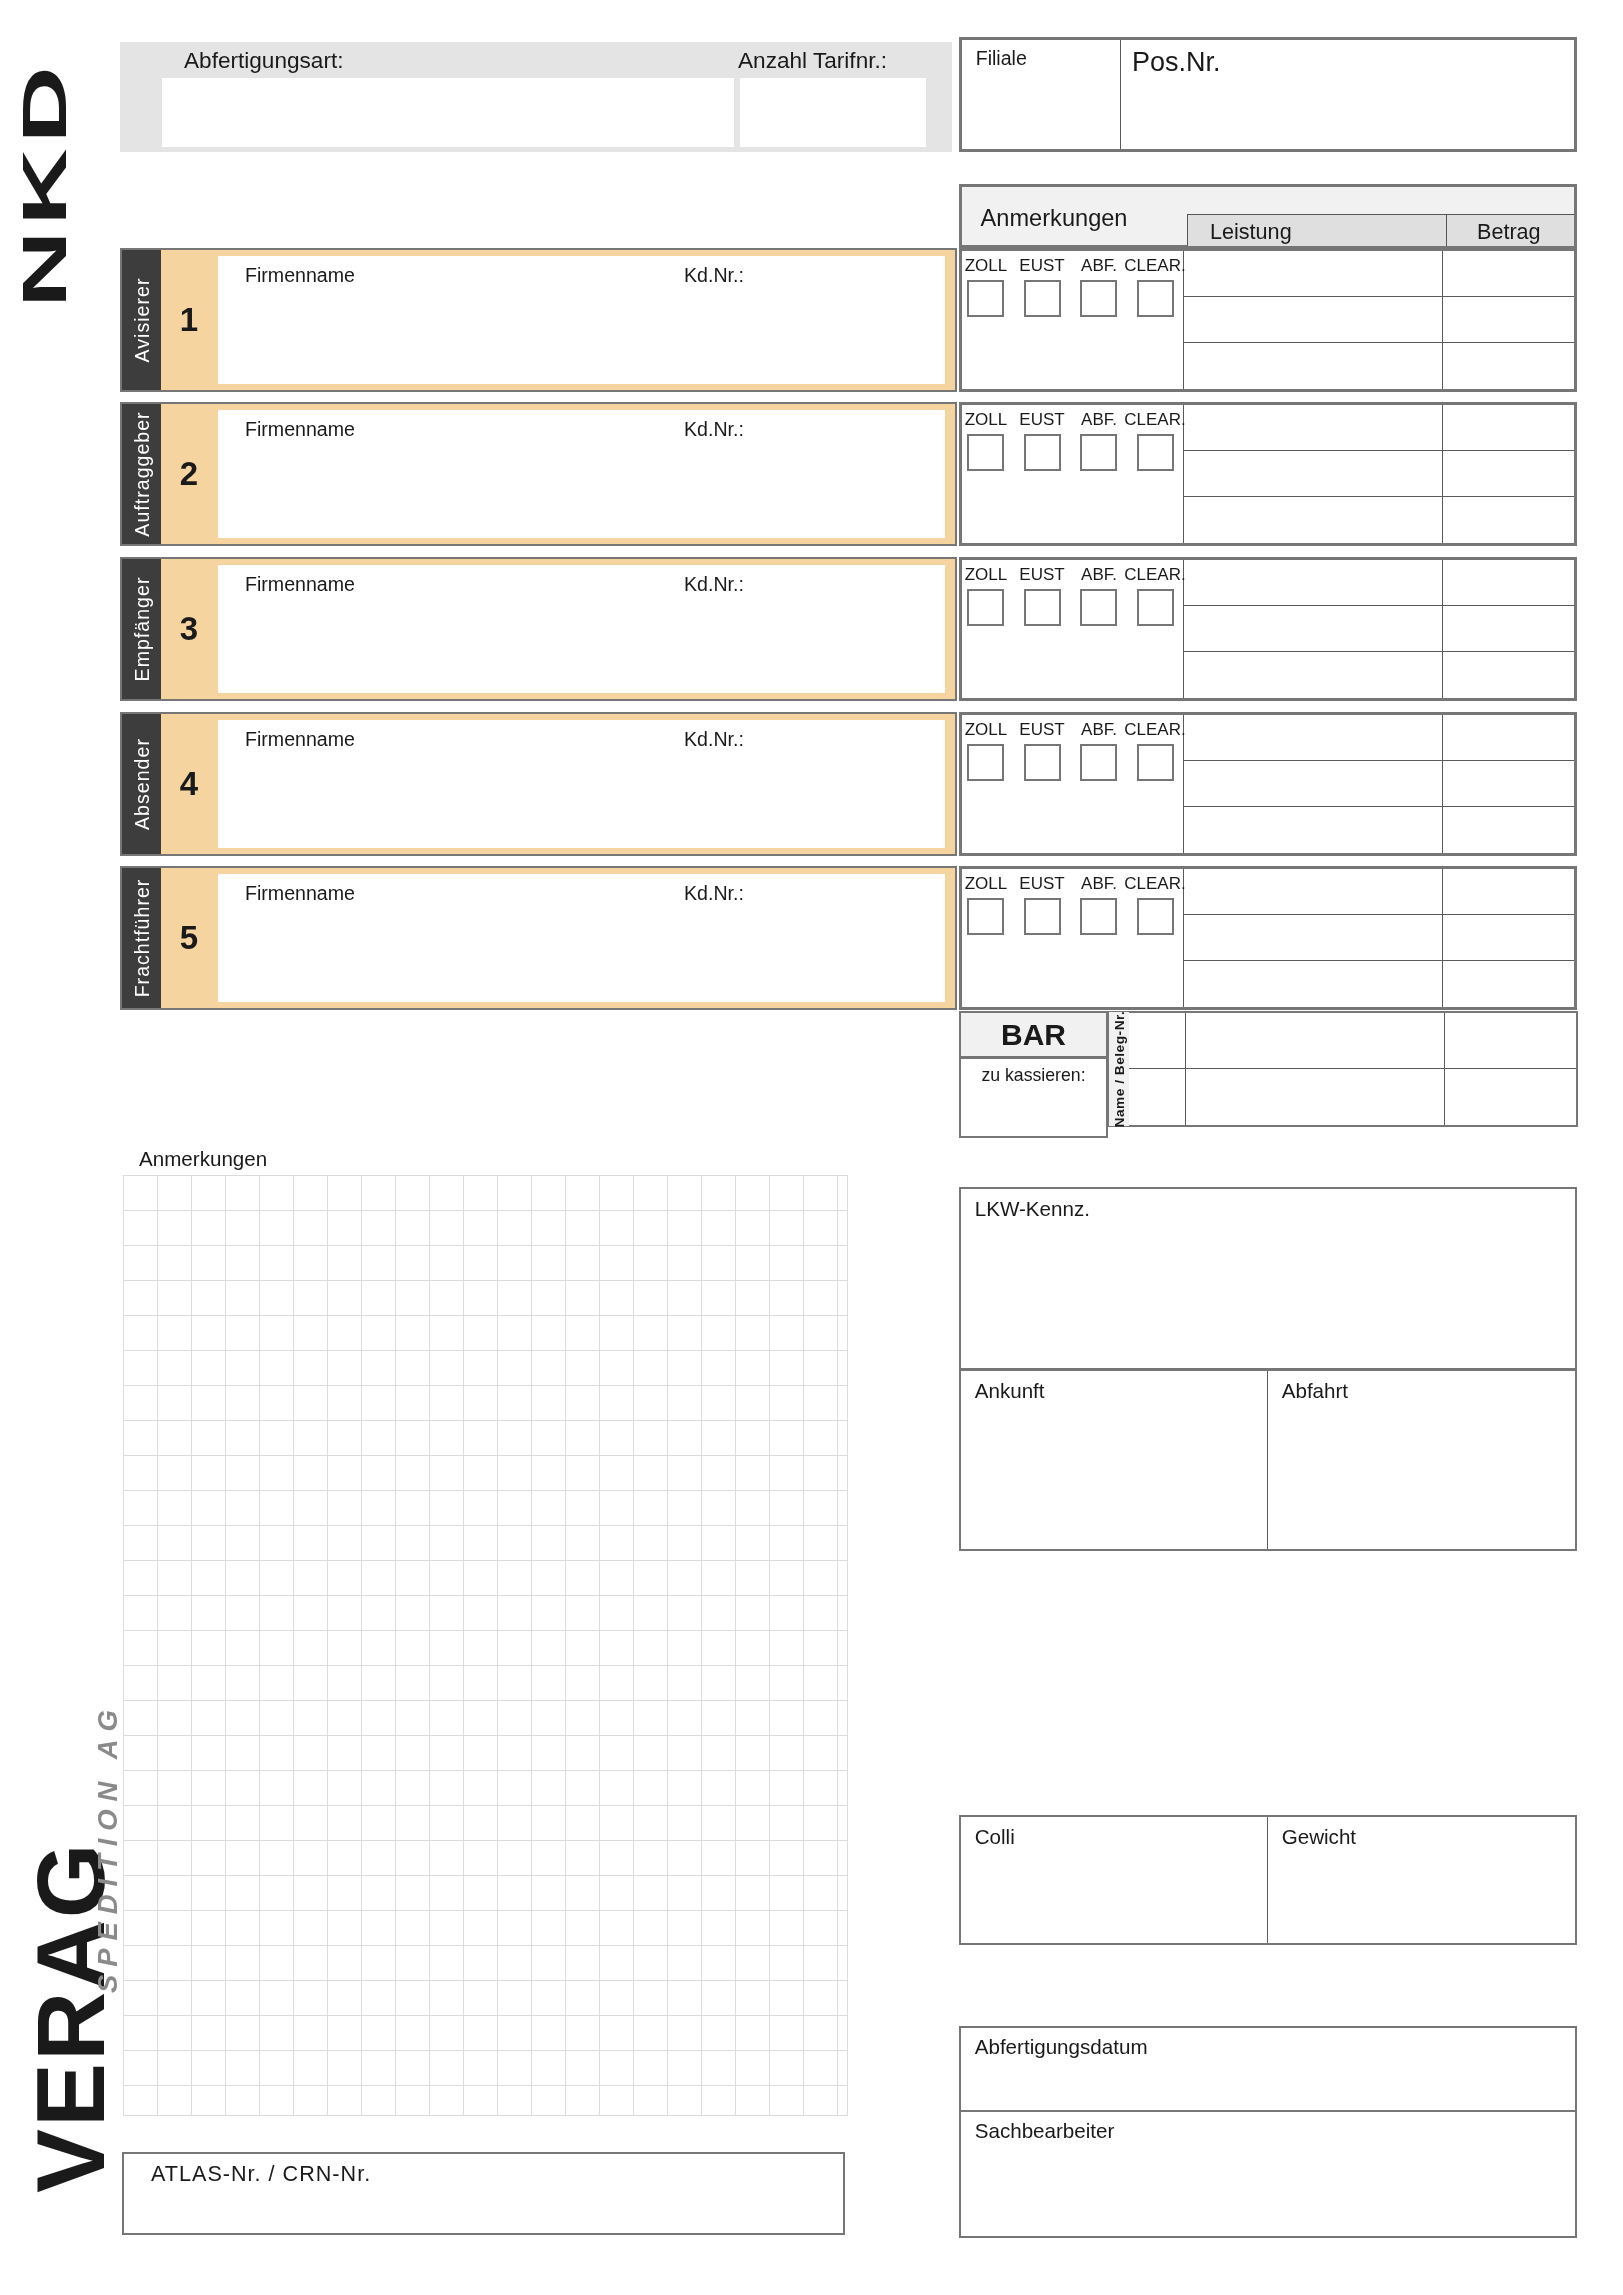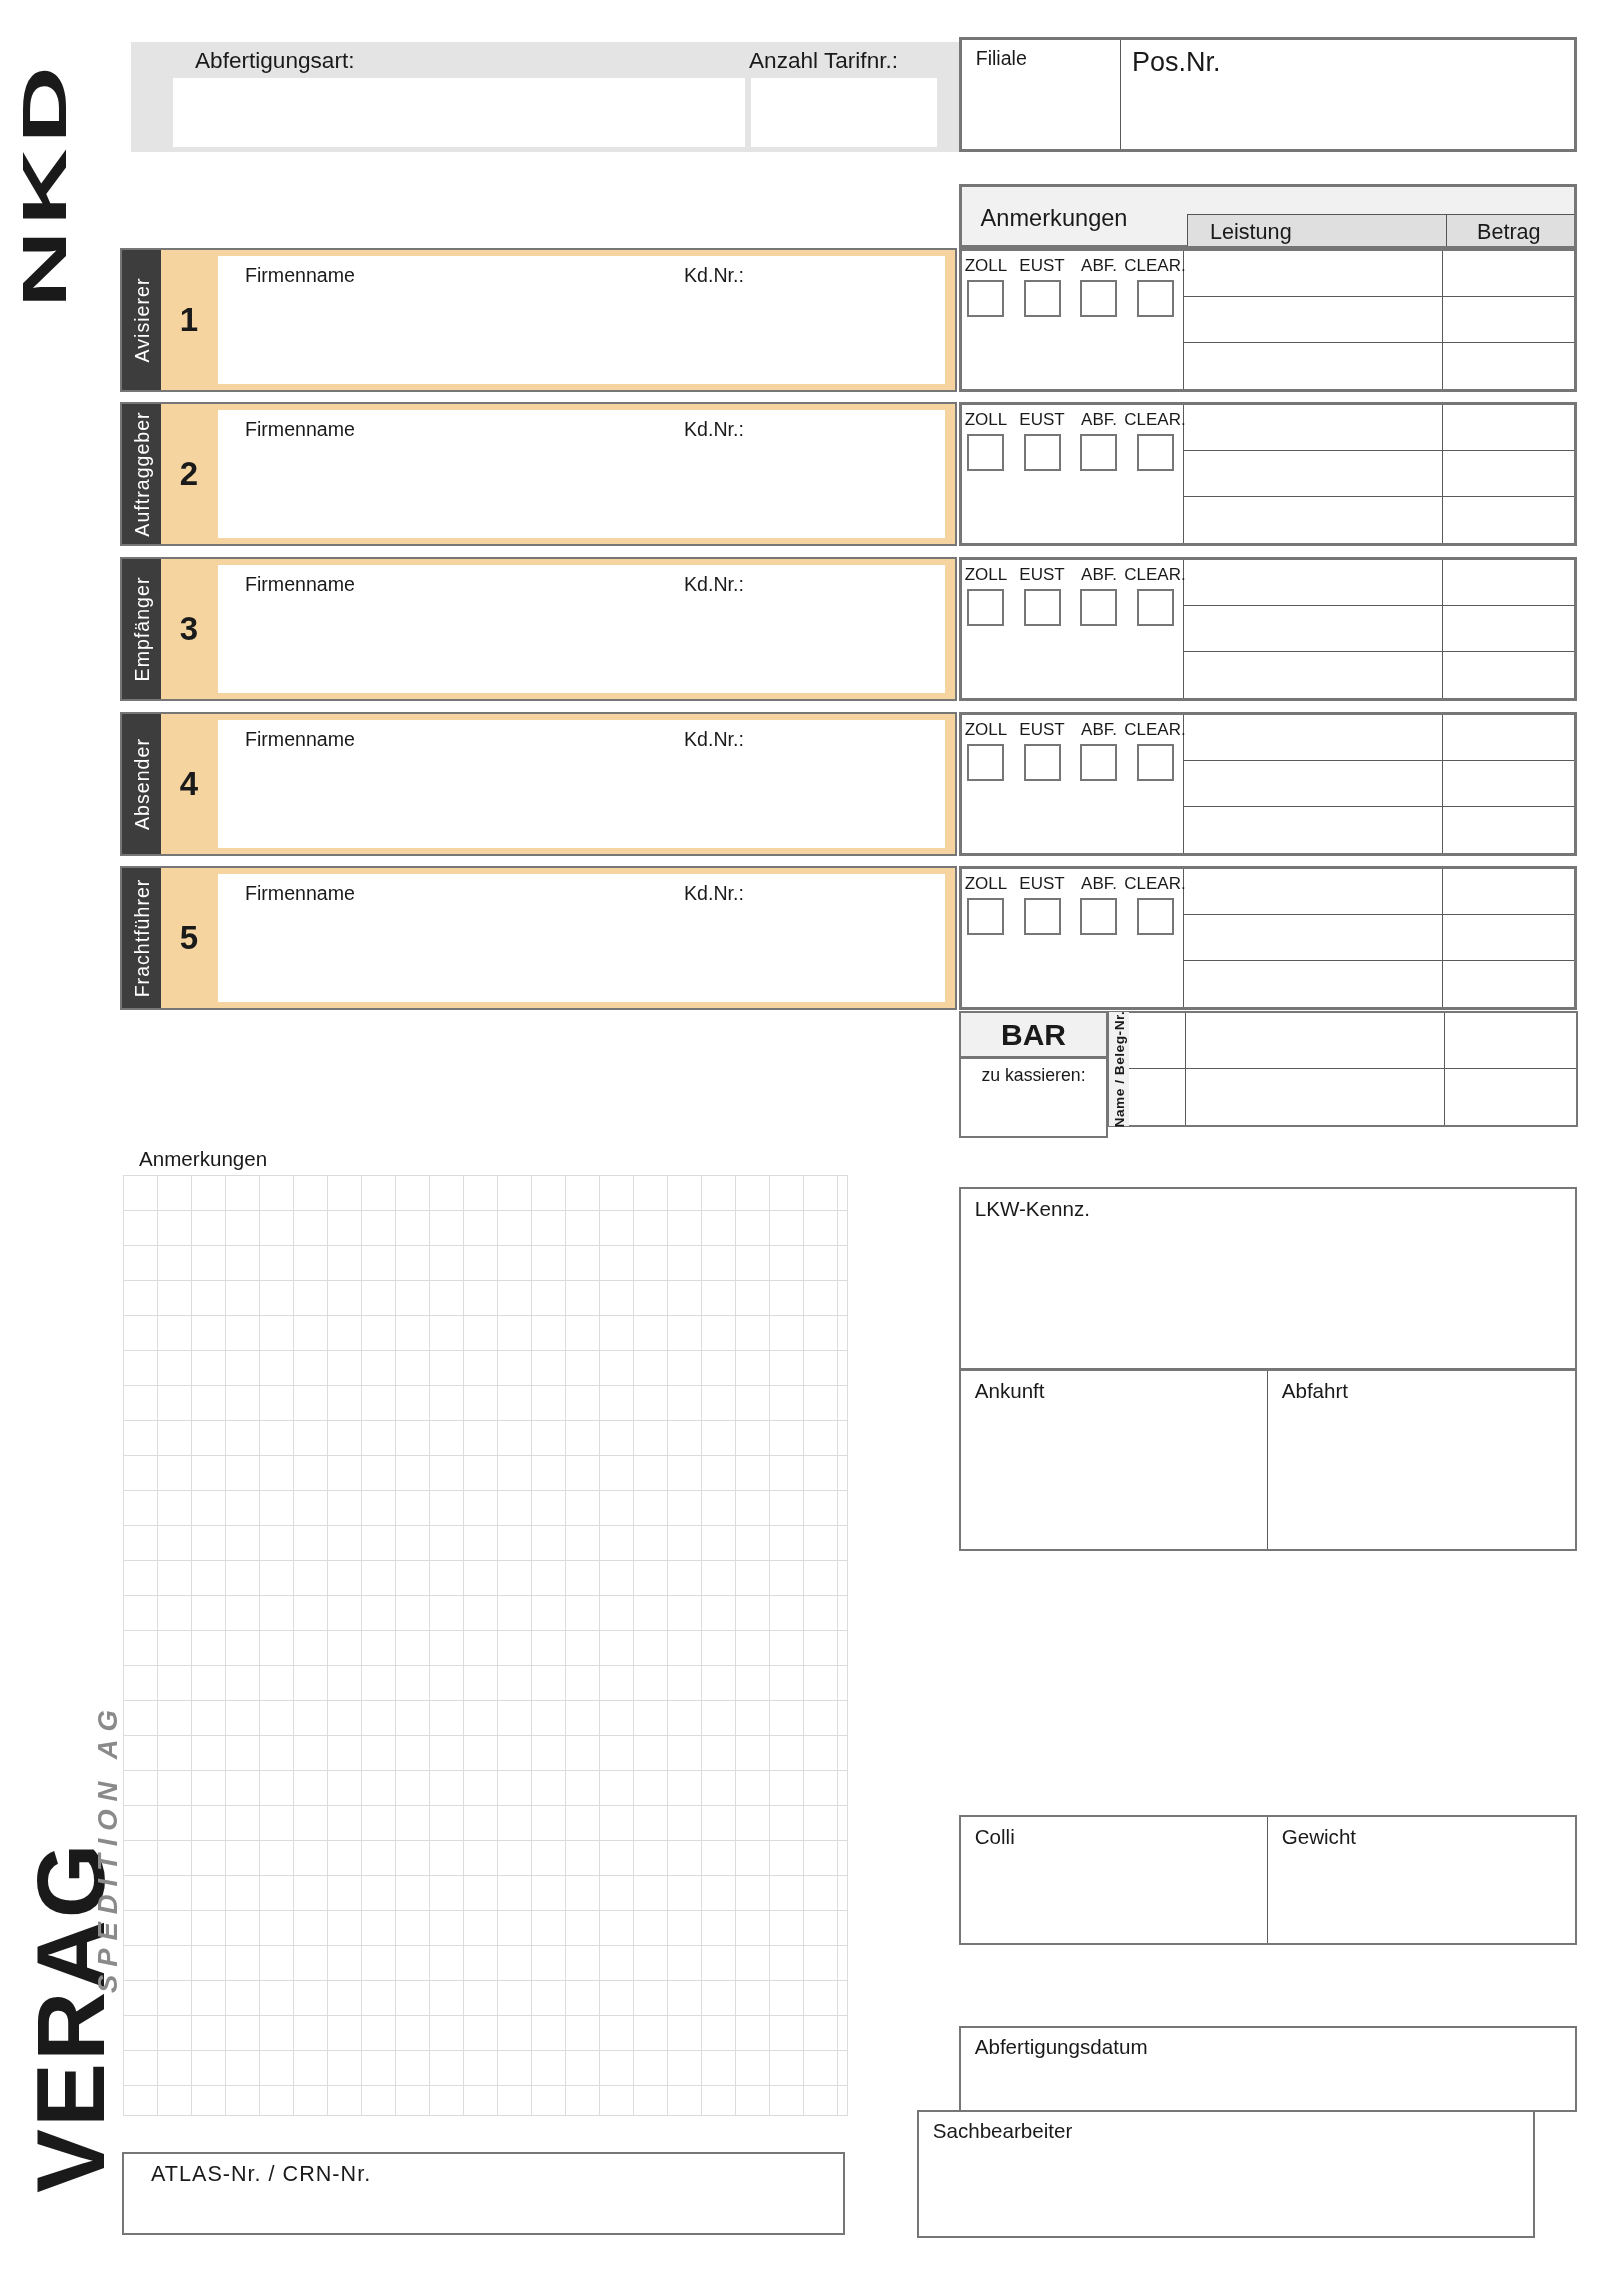--- a/index.html
+++ b/index.html
@@ -58,21 +58,21 @@
 
   .box-lbl{font-size:20.6px;}
 </style>
 </head>
 <body>
 
 <div id="page">
 
   <div class="abs nkd" style="left:12.8px;top:308px;width:177px;">NKD</div>
 
-  <div class="abs gray-panel" style="left:131px;top:42px;width:832px;height:110px;">
+  <div class="abs gray-panel" style="left:120px;top:42px;width:832px;height:110px;">
     <span class="lbl hdr-label" style="left:64px;top:5.9px;">Abfertigungsart:</span>
     <div class="abs white-input" style="left:42px;top:36px;width:572px;height:69px;"></div>
     <span class="lbl hdr-label" style="left:618px;top:5.9px;">Anzahl Tarifnr.:</span>
     <div class="abs white-input" style="left:620px;top:36px;width:186px;height:69px;"></div>
   </div>
 
   <div class="abs frame" style="left:959px;top:37px;width:618px;height:115px;">
     <div class="abs thinline" style="left:158px;top:0;width:1px;height:100%;"></div>
     <span class="lbl box-lbl" style="left:13.7px;top:6.9px;font-size:19.6px;">Filiale</span>
     <div class="abs" style="left:0;top:29.4px;width:157px;height:79px;"></div>
@@ -295,20 +295,20 @@
     <div class="abs" style="left:0;top:0;width:305px;height:100%;">
       <span class="lbl box-lbl" style="left:13.7px;top:7.9px;">Colli</span>
     </div>
     <div class="abs" style="left:307px;top:0;width:305px;height:100%;">
       <span class="lbl box-lbl" style="left:13.7px;top:7.9px;">Gewicht</span>
     </div>
   </div>
   <div class="abs frame" style="left:959px;top:2026px;width:618px;height:86px;border-width:2.9px;">
     <span class="lbl box-lbl" style="left:13.7px;top:6.9px;">Abfertigungsdatum</span>
   </div>
-  <div class="abs frame" style="left:917px;top:2110px;width:618px;height:128px;border-width:2.9px;">
+  <div class="abs frame" style="left:959px;top:2110px;width:618px;height:128px;border-width:2.9px;">
     <span class="lbl box-lbl" style="left:13.7px;top:6.9px;">Sachbearbeiter</span>
   </div>
 
   <div class="abs verag" style="left:22.6px;top:2193px;width:471px;">VERAG</div>
   <div class="abs spedag" style="left:94px;top:1993px;width:314px;">SPEDITION AG</div>
 </div>
 
 
 </body></html>

